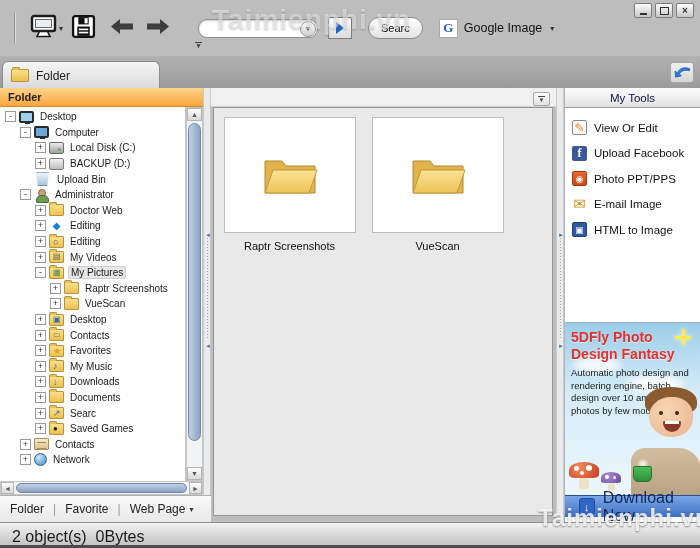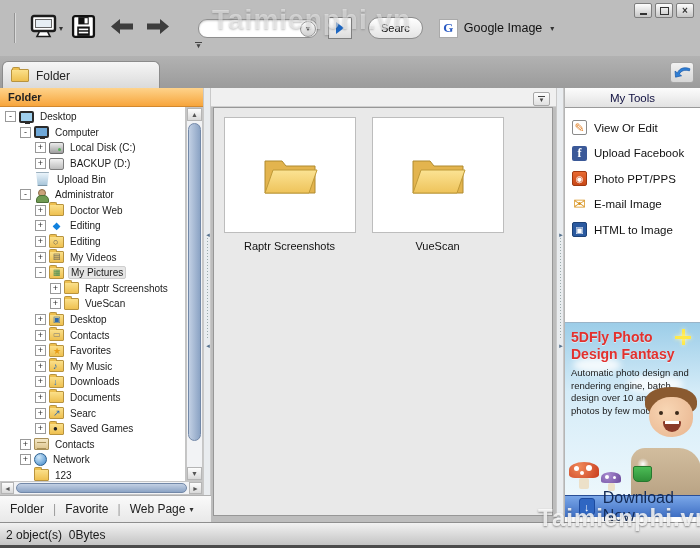--- a/index.html
+++ b/index.html
@@ -173,21 +173,21 @@
   .mush2 .cap{background:radial-gradient(circle at 35% 30%,#a88ad0,#6a4a9c)}
   .download{position:absolute;left:0;top:407px;width:136px;height:22px;
      background:linear-gradient(#7aa7e8,#3f6fc4);border-top:1px solid #2a4f96;
      display:flex;align-items:center;cursor:pointer;box-sizing:border-box}
   .dl-ic{width:15px;height:15px;background:#2f66c2;border:1px solid #1d4a9e;border-radius:3px;margin:0 8px 0 14px;
      color:#fff;font-size:11px;font-weight:bold;display:flex;align-items:center;justify-content:center}
   .dl-text{font-size:16px;color:#132a55}
   
   .statusbar{position:absolute;left:0;top:522px;width:700px;height:26px;
      background:linear-gradient(#f2f2f2,#c4c4c4);border-top:1px solid #8e8e8e;border-bottom:3px solid #4b4b4b;box-sizing:border-box}
-  .st-left{position:absolute;left:6px;top:5px;font-size:12px;color:#1a1a1a}
+  .st-left{position:absolute;left:12px;top:5px;font-size:16px;color:#1a1a1a}
   .st-link{position:absolute;right:12px;top:5px;font-size:12px;color:#111;text-decoration:underline;cursor:pointer}
   
   .wm{position:absolute;font-weight:bold;pointer-events:none;z-index:60;letter-spacing:1px}
   .wm-top{left:212px;top:4px;font-size:28px;color:rgba(250,250,250,.5);text-shadow:0 1px 2px rgba(90,90,90,.35)}
   .wm-bottom{left:538px;top:504px;font-size:24px;color:rgba(255,255,255,.82);text-shadow:0 1px 2px rgba(70,70,70,.6)}
 </style>
 </head>
 <body>
 
 <div id="app">
@@ -426,26 +426,20 @@
         <span style="flex: 0 0 auto; width: 20px;"></span>
         <span class="exp">+</span>
         <span class="ic ic-libraries"></span>
         <span class="tlabel">Contacts</span>
       </div>
       <div class="trow">
         <span style="flex: 0 0 auto; width: 20px;"></span>
         <span class="exp">+</span>
         <span class="ic ic-network"></span>
         <span class="tlabel">Network</span>
-      </div>
-      <div class="trow">
-        <span style="flex: 0 0 auto; width: 20px;"></span>
-        <span class="exp-spacer"></span>
-        <span class="ic icf"></span>
-        <span class="tlabel">123</span>
       </div>
     </div>
 
   <div class="vscroll">
     <div class="sb-btn">▲</div>
     <div class="vthumb"></div>
     <div class="sb-btn bot">▼</div>
   </div>
   <div class="hscroll">
     <div class="sb-btn">◄</div>

